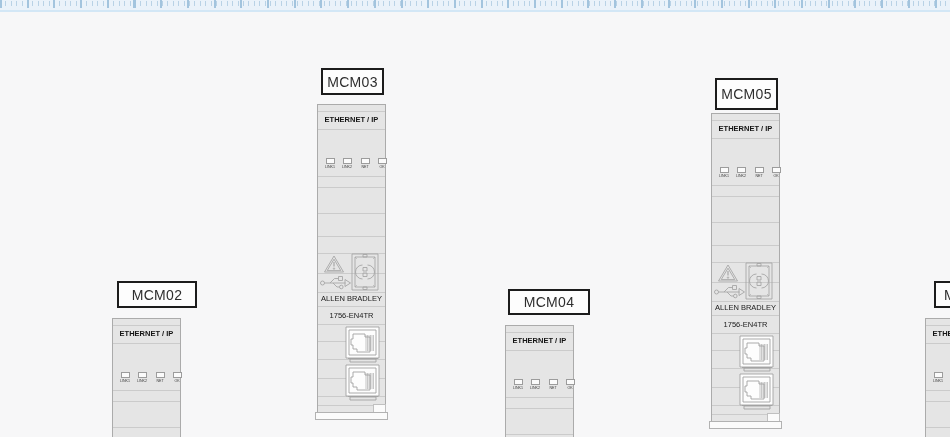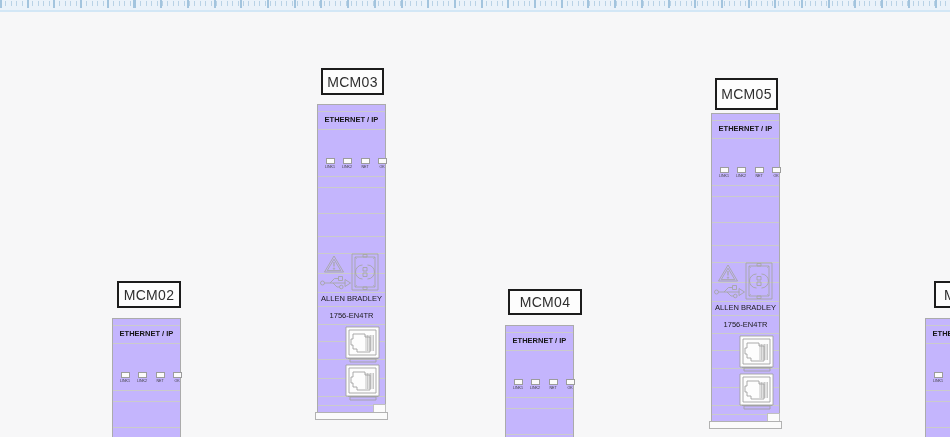--- a/index.html
+++ b/index.html
@@ -14,21 +14,21 @@
   .ruler-minor{position:absolute;top:1px;left:0;right:0;height:5px;
     background:repeating-linear-gradient(90deg,#b9d2e6 0,#b9d2e6 1px,transparent 1px,transparent 5.4px);}
   .ruler-major{position:absolute;top:0;left:0;right:0;height:8px;
     background:repeating-linear-gradient(90deg,#a3c4de 0,#a3c4de 2px,transparent 2px,transparent 26.7px);}
   
   .tag{position:absolute;border:2px solid #1c1c1c;background:#fdfdfd;
     display:flex;align-items:center;justify-content:center;
     font-size:14px;color:#2e2e2e;letter-spacing:0.3px;box-sizing:border-box;}
   
   .faceplate{position:absolute;width:69px;height:316px;box-sizing:border-box;
-    background:#c4b5fd;border:1px solid #ababab;padding-left:40px;}
+    background:#e5e5e5;border:1px solid #ababab;padding-left:40px;}
   .hline{position:absolute;left:0;right:0;height:1px;background:#cbcbcb;}
   .fp-title{position:absolute;top:7px;left:0;right:0;height:16px;line-height:16px;
     text-align:center;font-weight:bold;font-size:7.5px;color:#141414;white-space:nowrap;}
   .led-group{position:absolute;top:53px;width:14px;text-align:center;}
   .led{width:9px;height:6px;border:1px solid #9c9c9c;background:#fbfbfb;margin:0 auto;box-sizing:border-box;}
   .led-label{font-size:4px;line-height:6px;color:#3a3a3a;white-space:nowrap;transform:scale(0.9);transform-origin:center;}
   .fp-brand{position:absolute;top:189px;left:0;right:0;text-align:center;
     font-size:7.5px;color:#1a1a1a;white-space:nowrap;}
   .fp-model{position:absolute;top:206px;left:0;right:0;text-align:center;
     font-size:7.5px;color:#1a1a1a;white-space:nowrap;}
@@ -42,21 +42,21 @@
 </style>
 </head>
 <body>
 
 <div class="ruler">
   <div class="ruler-minor"></div>
   <div class="ruler-major"></div>
 </div>
 
 <div>
-  <div class="tag" style="left:117px;top:281px;width:64px;height:27px">
+  <div class="tag" style="left:117px;top:281px;width:80px;height:27px">
     <span>MCM02</span>
   </div>
   <div class="faceplate" style="left:112px;top:318px">
   <div class="hline" style="top:6px"></div>
   <div class="hline" style="top:24px"></div>
   <div class="fp-title">ETHERNET / IP</div>
   <div class="led-group" style="left:5px">
     <div class="led"></div>
     <div class="led-label">LINK1</div>
   </div>
@@ -177,21 +177,21 @@
       <rect x="8" y="33" width="26" height="3"></rect>
     </svg>
   </div>
 
   <div class="notch"></div>
   <div class="fp-footer"></div>
 </div>
 </div>
 
 <div>
-  <div class="tag" style="left:508px;top:289px;width:74px;height:26px">
+  <div class="tag" style="left:508px;top:289px;width:82px;height:26px">
     <span>MCM04</span>
   </div>
   <div class="faceplate" style="left:505px;top:325px">
   <div class="hline" style="top:6px"></div>
   <div class="hline" style="top:24px"></div>
   <div class="fp-title">ETHERNET / IP</div>
   <div class="led-group" style="left:5px">
     <div class="led"></div>
     <div class="led-label">LINK1</div>
   </div>

